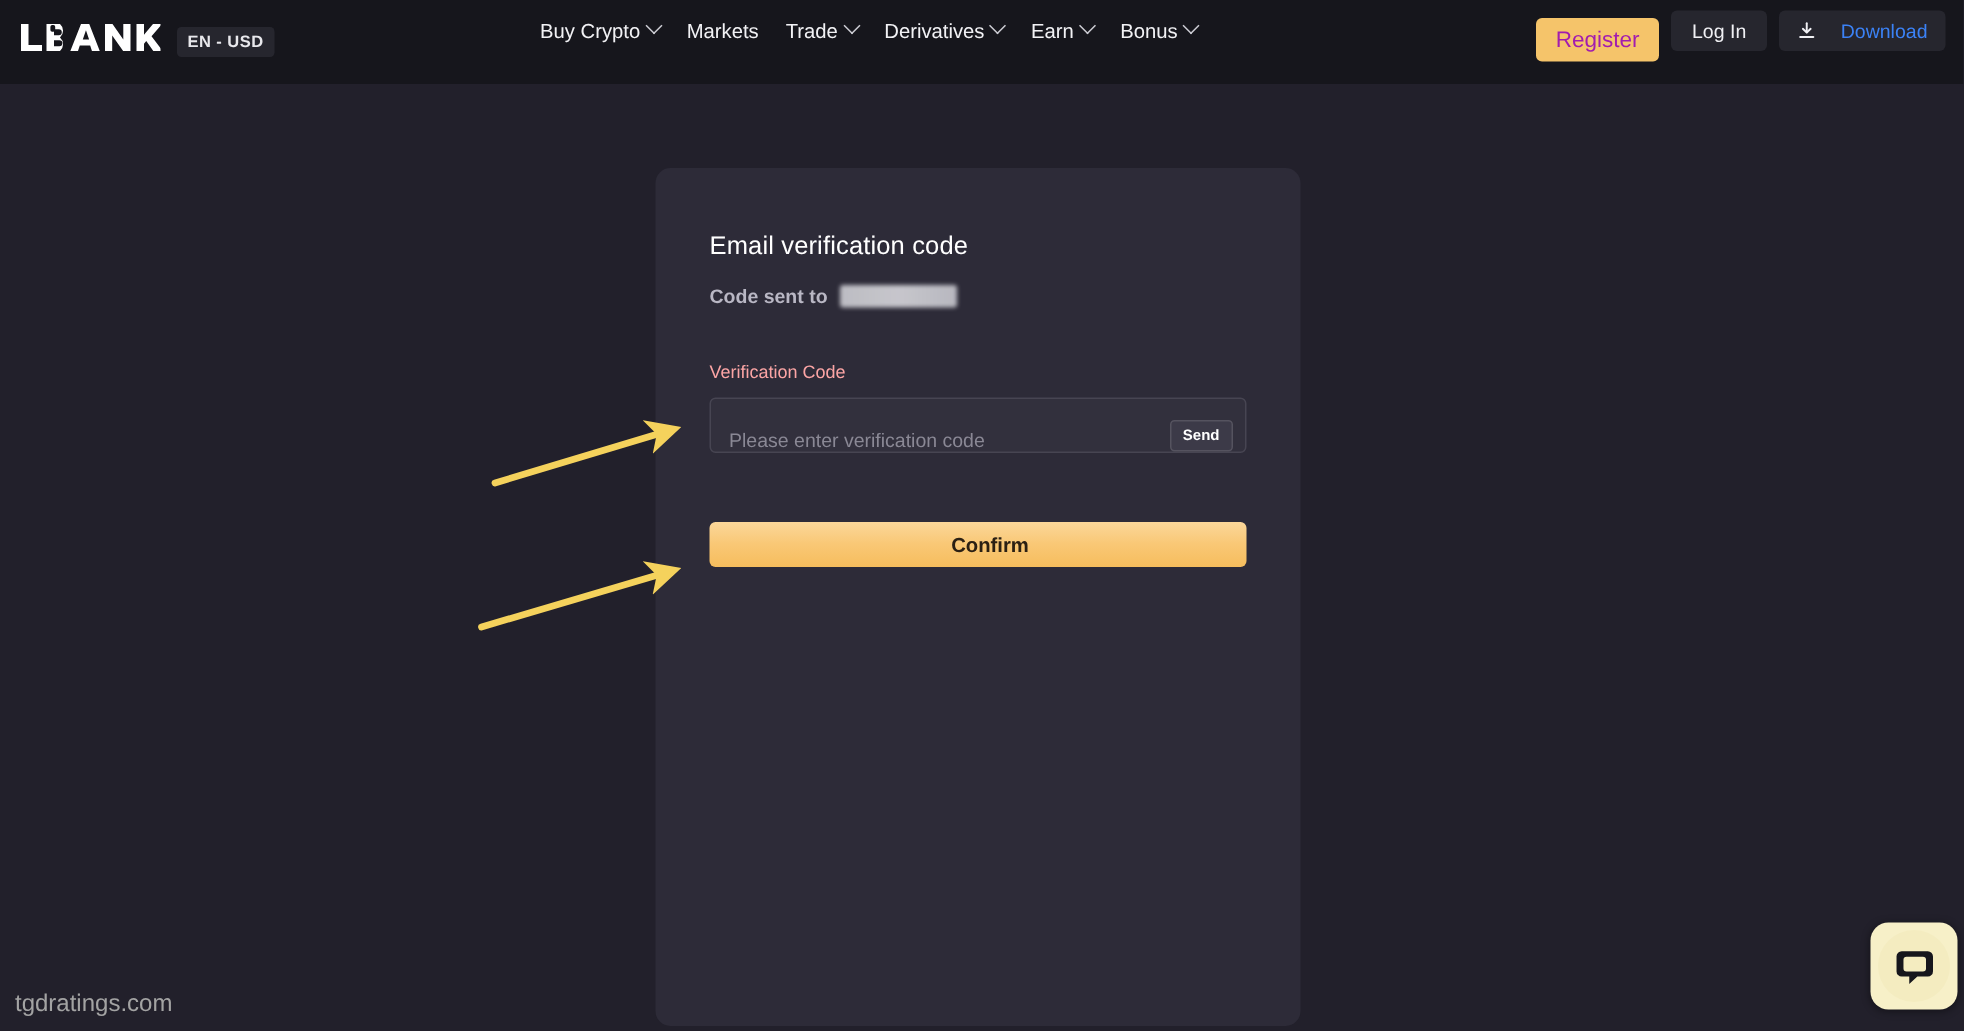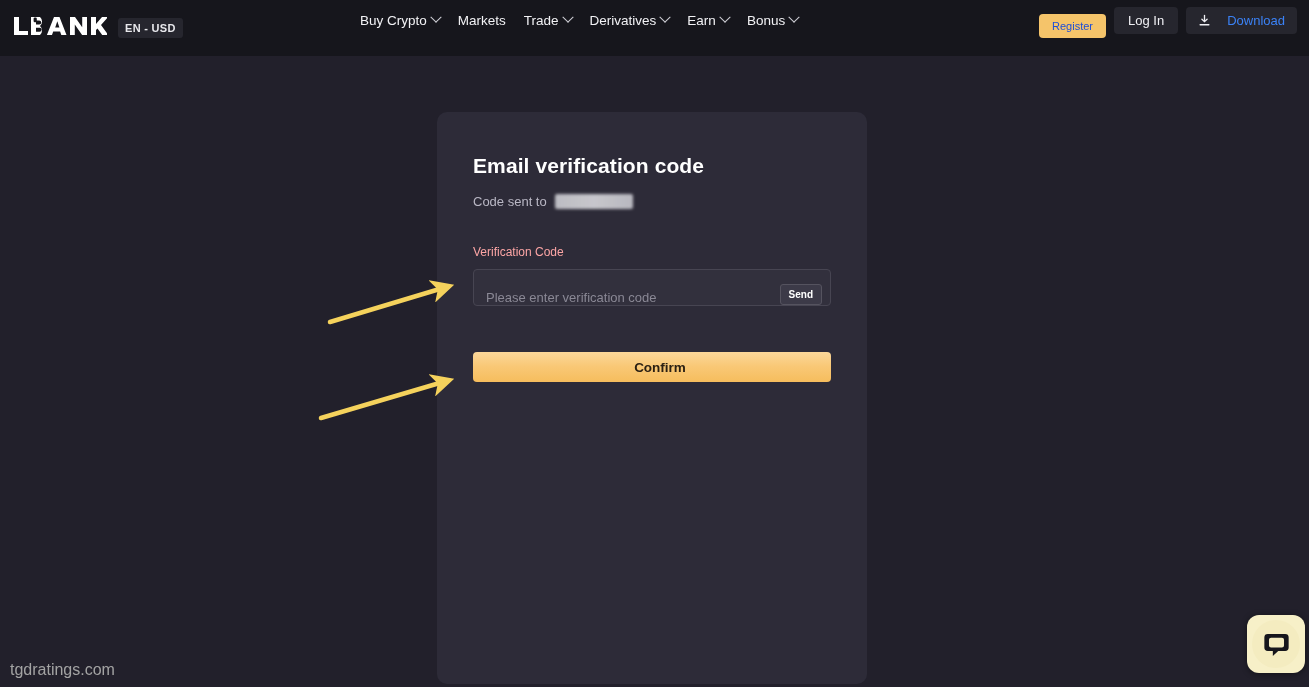--- a/index.html
+++ b/index.html
@@ -57,22 +57,22 @@
     transform:rotate(45deg) translate(-2px,-2px);
     display:inline-block;
   }
 
   .header-right {
     position:absolute; right:12px; top:0;
     height:40px; display:flex; align-items:center; gap:8px;
   }
   .btn-register {
     background:#f5c46a;
-    color:#1d4ed8;
-    font-size:11px;
+    color:#a21caf;
+    font-size:15px;
     padding:6px 13px;
     border-radius:4px;
     border:none;
     cursor:pointer;
     font-family:"Liberation Sans", sans-serif;
     margin-top:12px;
   }
   .btn-login {
     background:#26262e;
     color:#f0f0f4;
@@ -101,27 +101,27 @@
     position:absolute;
     left:437px; top:112px;
     width:430px; height:572px;
     background:#2d2b38;
     border-radius:10px;
     z-index:5;
   }
   .card-inner { padding:42px 36px 0 36px; }
   .card-title {
     color:#ffffff;
-    font-size:21px;
-    font-weight:bold;
+    font-size:17px;
+    font-weight:normal;
     letter-spacing:0.1px;
   }
   .sent-row {
     margin-top:16px;
-    display:flex; align-items:center; gap:8px;
+    display:flex; align-items:center; gap:8px;font-weight:bold;
   }
   .sent-label { color:#b9b7c4; font-size:13px; }
   .redacted {
     width:78px; height:15px;
     background:linear-gradient(90deg,#c9c9cf,#d4d4d9,#c4c4cb);
     border-radius:2px;
     filter:blur(1.4px);
     opacity:0.92;
   }
   .field-label {

